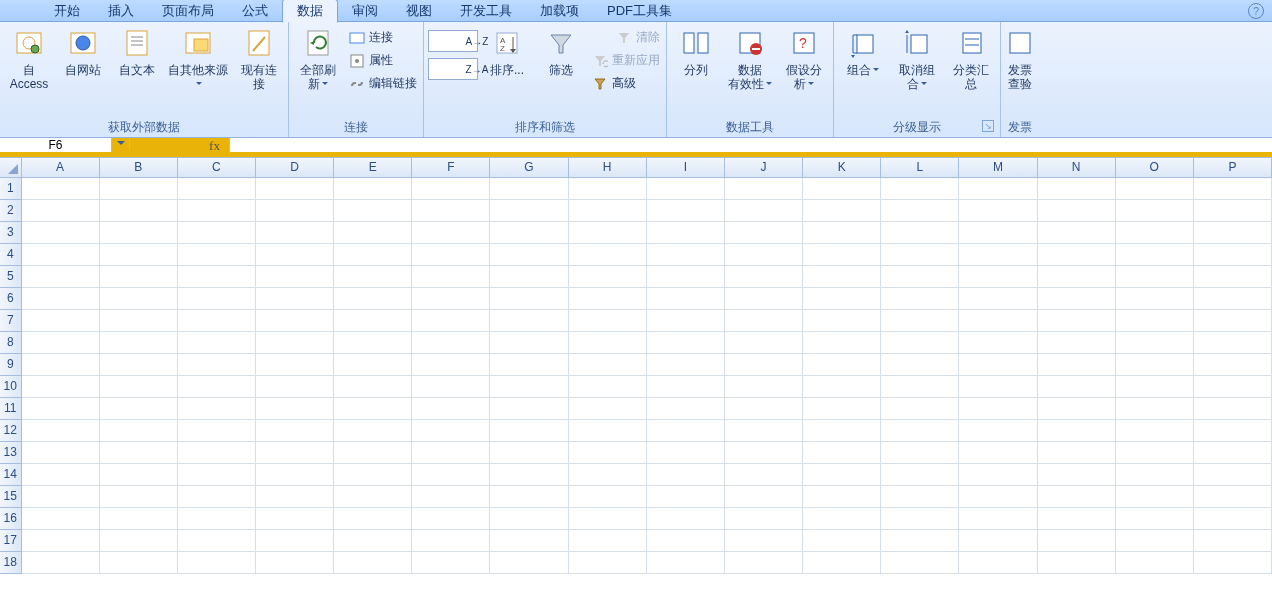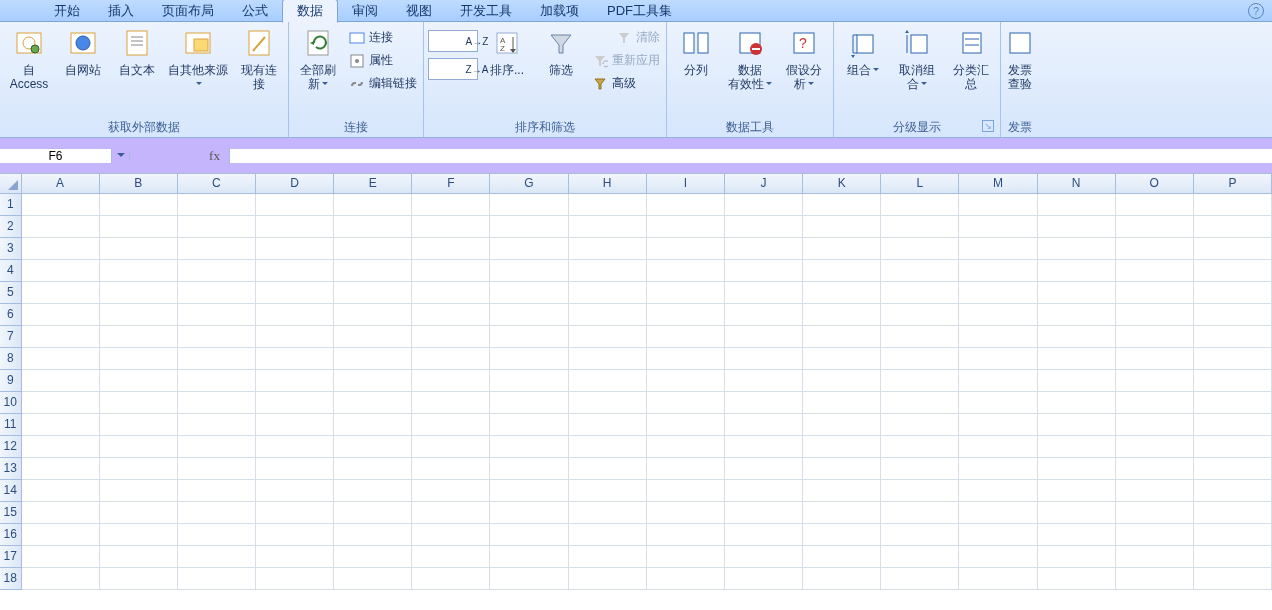--- a/index.html
+++ b/index.html
@@ -140,25 +140,25 @@
   display: flex;
   align-items: center;
   justify-content: center;
   font-size: 10px;
   background: #fff;
   padding-left: 48px;
 }
 
 
 .formula-bar {
-  height: 36px;
-  background: #c4b5fd;
+  height: 20px;
+  background: #eab308;
   border-bottom: 1px solid #a8bedc;
   display: flex;
-  align-items: center;
+  align-items: flex-start;
 }
 .name-box {
   width: 112px;
   background: #fff;
   border-right: 1px solid #a8bedc;
   display: flex;
   align-items: center;
   padding: 0 8px;
   font-size: 12px;
   color: #000;

